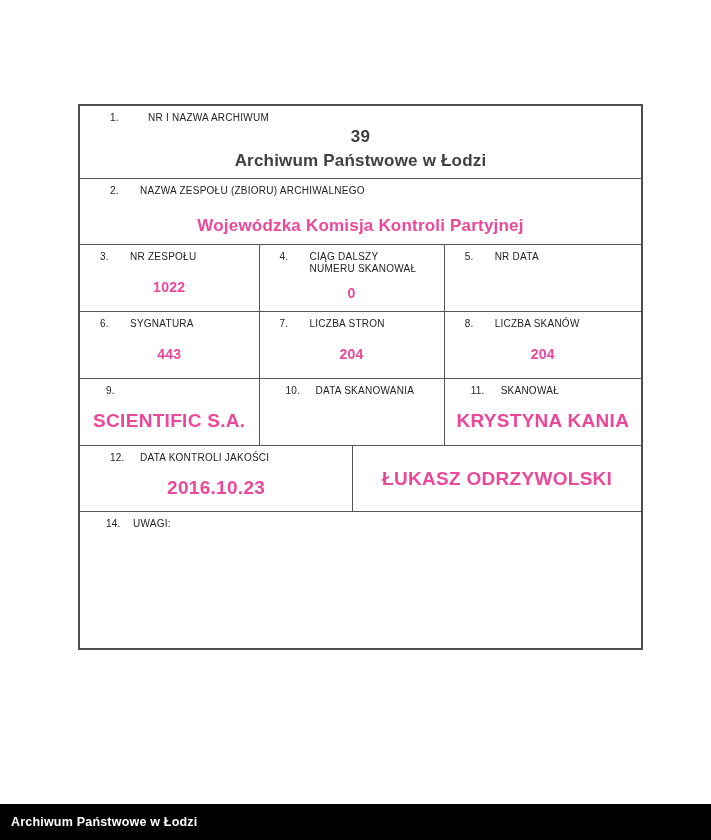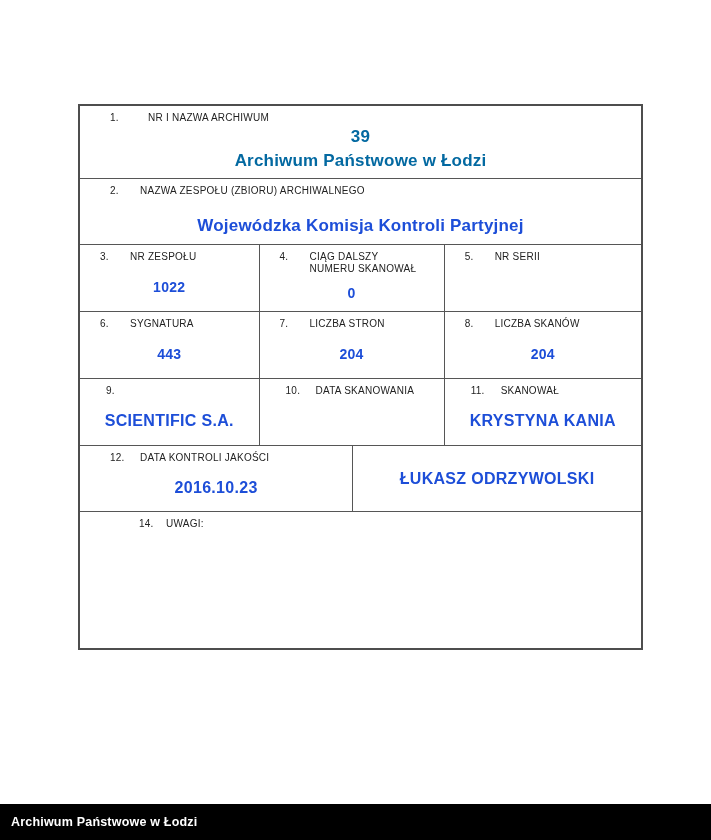--- a/index.html
+++ b/index.html
@@ -11,21 +11,21 @@
   .form {
     position:absolute; left:78px; top:104px; width:565px; height:546px;
     box-sizing:border-box; border:2px solid #4e4e4e; background:#fff;
     display:flex; flex-direction:column;
   }
   .row { display:flex; box-sizing:border-box; border-bottom:1px solid #565656; flex:none; }
   .row.r1 { height:73px; }
   .row.r2 { height:66px; }
   .row.r3, .row.r4, .row.r5 { height:67px; }
   .row.r6 { height:66px; }
-  .row.r7 { flex:1; border-bottom:none;margin-left:33px; }
+  .row.r7 { flex:1; border-bottom:none; }
   .cell {
     box-sizing:border-box; display:flex; flex-direction:column;
     border-right:1px solid #565656; overflow:hidden;
   }
   .cell:last-child { border-right:none; }
   .w-full { width:100%; }
   .c1 { width:32%; } .c2 { width:33%; } .c3 { width:35%; }
   .h1 { width:48.7%; } .h2 { width:51.3%; }
   .label-row {
     display:flex; align-items:flex-start; padding-top:6px; padding-right:6px;
@@ -33,28 +33,28 @@
   }
   .pl20 { padding-left:20px; } .pl26 { padding-left:26px; } .pl30 { padding-left:30px; }
   .num { flex:none; width:30px; }
   .num.wide { width:38px; }
   .num.tight { width:27px; }
   .label-text { flex:none; }
   .label-text.narrow115 { max-width:115px; }
   .label-text.narrow110 { max-width:110px; }
   .value {
     flex:1; display:flex; align-items:center; justify-content:center;
-    font-weight:bold; color:#1d4ed8; text-align:center;
+    font-weight:bold; color:#ec4899; text-align:center;
   }
   .v18 { font-size:14px; letter-spacing:0.3px; }
   .v17 { font-size:17px; letter-spacing:0.2px; }
-  .v16 { font-size:16px; letter-spacing:0.3px; }
+  .v16 { font-size:19px; letter-spacing:0.3px; }
   .stack {
     flex:1; display:flex; flex-direction:column; justify-content:space-evenly;
-    align-items:center; font-weight:bold; color:#0369a1; font-size:17px;
+    align-items:center; font-weight:bold; color:#404040; font-size:17px;
     letter-spacing:0.2px; padding-bottom:4px; text-align:center;
   }
   .push-down { padding-top:10px; }
   .footer-bar {
     position:absolute; left:0; top:804px; width:711px; height:36px;
     background:#000000; color:#ffffff; display:flex; align-items:center;
     box-sizing:border-box; padding-left:11px;
     font-size:12.5px; font-weight:bold; letter-spacing:0.2px;
   }
 </style>
@@ -99,21 +99,21 @@
       <div class="cell c2">
         <div class="label-row pl20">
           <span class="num">4.</span>
           <span class="label-text narrow115">CIĄG DALSZY NUMERU SKANOWAŁ</span>
         </div>
         <div class="value v18">0</div>
       </div>
       <div class="cell c3">
         <div class="label-row pl20">
           <span class="num">5.</span>
-          <span class="label-text">NR SERII</span>
+          <span class="label-text">NR DATA</span>
         </div>
       </div>
     </div>
 
     <div class="row r4">
       <div class="cell c1">
         <div class="label-row pl20">
           <span class="num">6.</span>
           <span class="label-text">SYGNATURA</span>
         </div>

